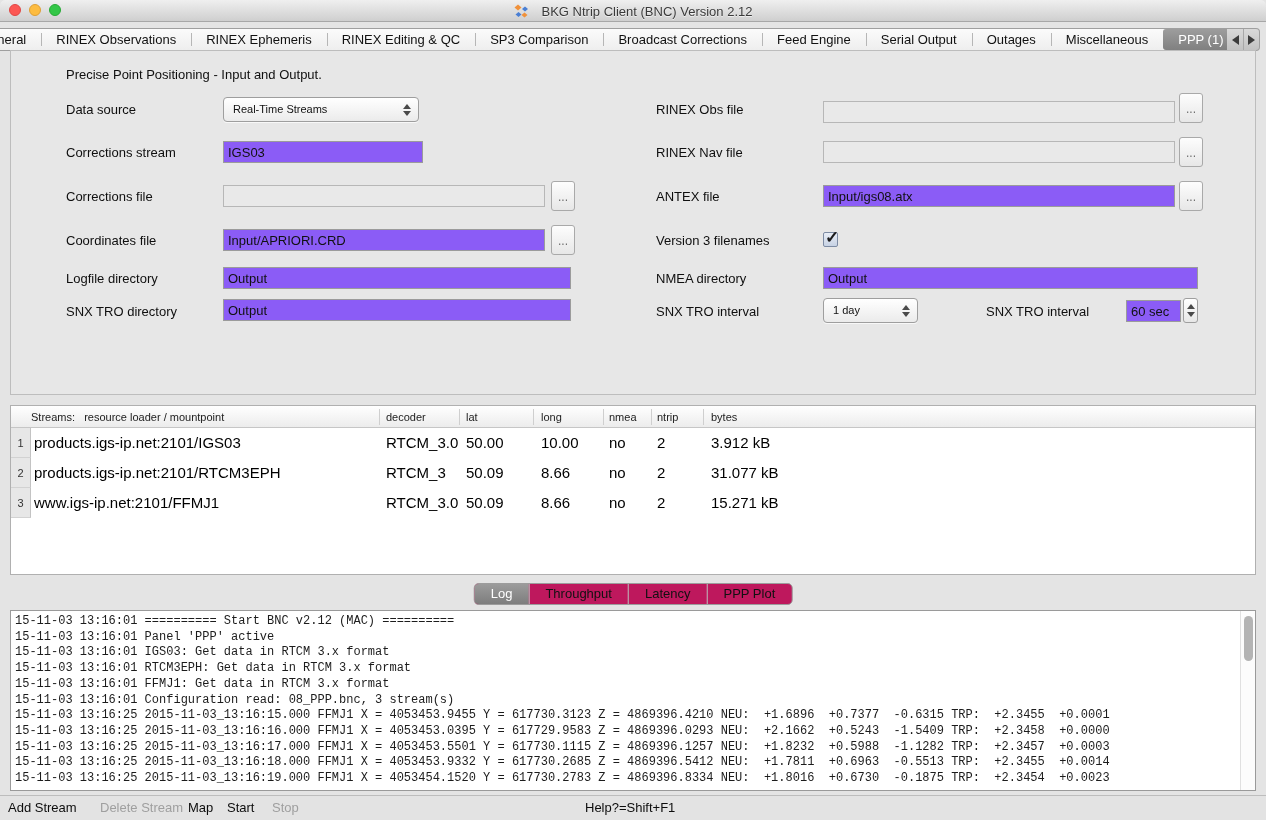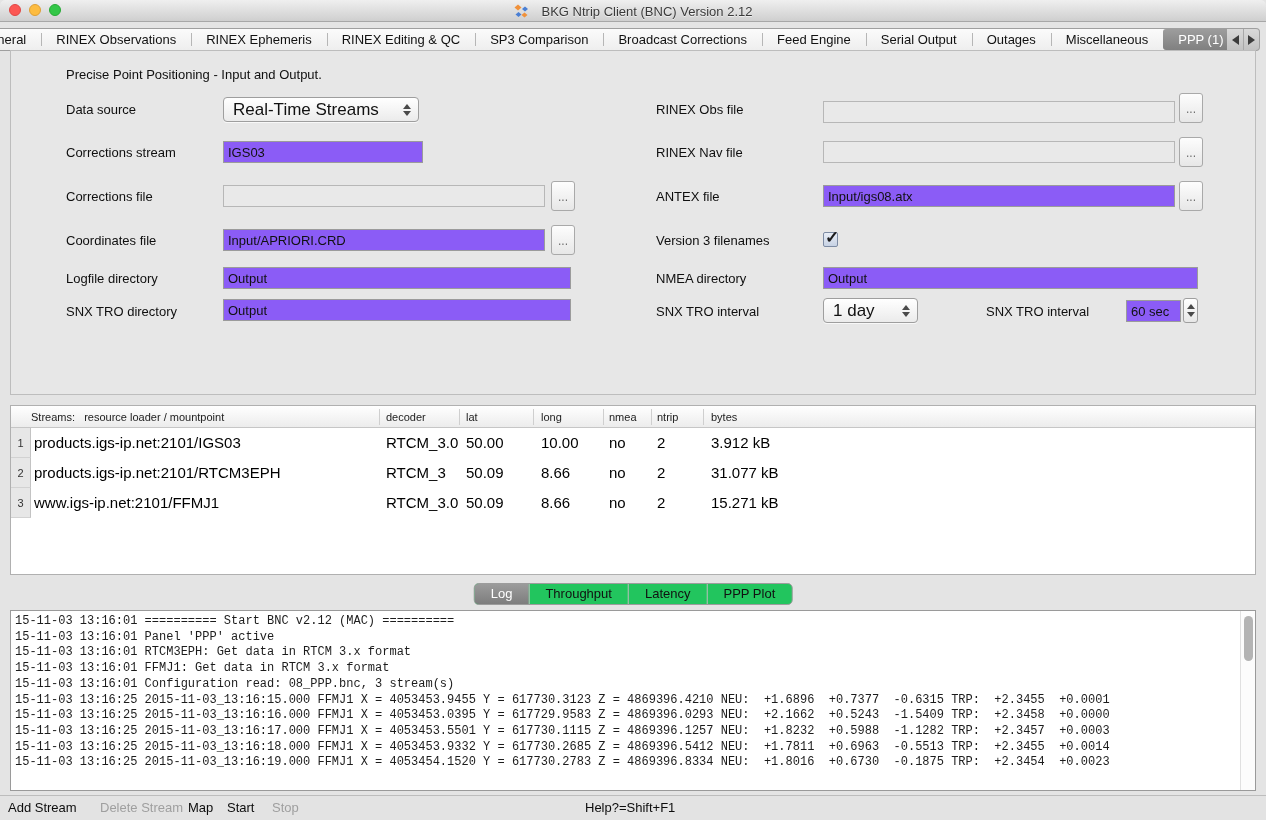--- a/index.html
+++ b/index.html
@@ -73,21 +73,21 @@
   .tinput {
     position:absolute; height:22px; border:1px solid #9b9b9b; background:#8b5cf6;
     font:13px "Liberation Sans",sans-serif; color:#111; padding:0 4px; outline:none;
   }
   .tinput:disabled { background:#e9e9e9; border-color:#b7b7b7; color:#777; }
 
   .combo {
     position:absolute; height:25px;
     background:linear-gradient(#ffffff,#ebebeb);
     border:1px solid #9e9e9e; border-radius:4px;
-    font-size:17px; line-height:23px; color:#111;
+    font-size:11px; line-height:23px; color:#111;
     padding:0 24px 0 9px; white-space:nowrap;
     box-shadow:0 1px 0 rgba(255,255,255,.7);
   }
   .combo .arrows {
     position:absolute; right:5px; top:0; bottom:0; width:12px;
     display:flex; flex-direction:column; justify-content:center; align-items:center; gap:2px;
   }
   .tri-up   { width:0;height:0;border-left:4px solid transparent;border-right:4px solid transparent;border-bottom:5px solid #4a4a4a; }
   .tri-down { width:0;height:0;border-left:4px solid transparent;border-right:4px solid transparent;border-top:5px solid #4a4a4a; }
 
@@ -148,21 +148,21 @@
   }
   .c { position:absolute; top:0; height:30px; line-height:30px; font-size:15px; color:#000; white-space:nowrap; }
   .c0 { left:23px; }
   .c1 { left:375px; } .c2 { left:455px; } .c3 { left:530px; }
   .c4 { left:598px; } .c5 { left:646px; } .c6 { left:700px; }
 
   
   .logtabs {
     position:absolute; top:583px; left:50%; transform:translateX(-50%);
     height:22px; display:flex; align-items:stretch;
-    background:#22c55e; border:1px solid #9c9c9c; border-radius:5px; overflow:hidden;
+    background:#be185d; border:1px solid #9c9c9c; border-radius:5px; overflow:hidden;
   }
   .logtab { padding:0 16px; line-height:20px; font-size:13px; color:#111; white-space:nowrap; }
   .logtab + .logtab { border-left:1px solid #bdbdbd; }
   .logtab.sel { background:linear-gradient(#9b9b9b,#7d7d7d); color:#fff; }
 
   
   .logarea {
     position:absolute; left:10px; top:610px; width:1246px; height:181px;
     background:#fff; border:1px solid #9a9a9a; overflow:hidden;
   }
@@ -354,20 +354,21 @@
     <div class="logtab sel">Log</div>
     <div class="logtab">Throughput</div>
     <div class="logtab">Latency</div>
     <div class="logtab">PPP Plot</div>
   </div>
 
 <div class="logarea">
   <div class="loglines">
       <div class="logline">15-11-03 13:16:01 ========== Start BNC v2.12 (MAC) ==========</div>
       <div class="logline">15-11-03 13:16:01 Panel 'PPP' active</div>
+      <div class="logline">15-11-03 13:16:01 IGS03: Get data in RTCM 3.x format</div>
       <div class="logline">15-11-03 13:16:01 RTCM3EPH: Get data in RTCM 3.x format</div>
       <div class="logline">15-11-03 13:16:01 FFMJ1: Get data in RTCM 3.x format</div>
       <div class="logline">15-11-03 13:16:01 Configuration read: 08_PPP.bnc, 3 stream(s)</div>
       <div class="logline">15-11-03 13:16:25 2015-11-03_13:16:15.000 FFMJ1 X = 4053453.9455 Y = 617730.3123 Z = 4869396.4210 NEU:  +1.6896  +0.7377  -0.6315 TRP:  +2.3455  +0.0001</div>
       <div class="logline">15-11-03 13:16:25 2015-11-03_13:16:16.000 FFMJ1 X = 4053453.0395 Y = 617729.9583 Z = 4869396.0293 NEU:  +2.1662  +0.5243  -1.5409 TRP:  +2.3458  +0.0000</div>
       <div class="logline">15-11-03 13:16:25 2015-11-03_13:16:17.000 FFMJ1 X = 4053453.5501 Y = 617730.1115 Z = 4869396.1257 NEU:  +1.8232  +0.5988  -1.1282 TRP:  +2.3457  +0.0003</div>
       <div class="logline">15-11-03 13:16:25 2015-11-03_13:16:18.000 FFMJ1 X = 4053453.9332 Y = 617730.2685 Z = 4869396.5412 NEU:  +1.7811  +0.6963  -0.5513 TRP:  +2.3455  +0.0014</div>
       <div class="logline">15-11-03 13:16:25 2015-11-03_13:16:19.000 FFMJ1 X = 4053454.1520 Y = 617730.2783 Z = 4869396.8334 NEU:  +1.8016  +0.6730  -0.1875 TRP:  +2.3454  +0.0023</div>
     </div>
   <div class="vscroll">

